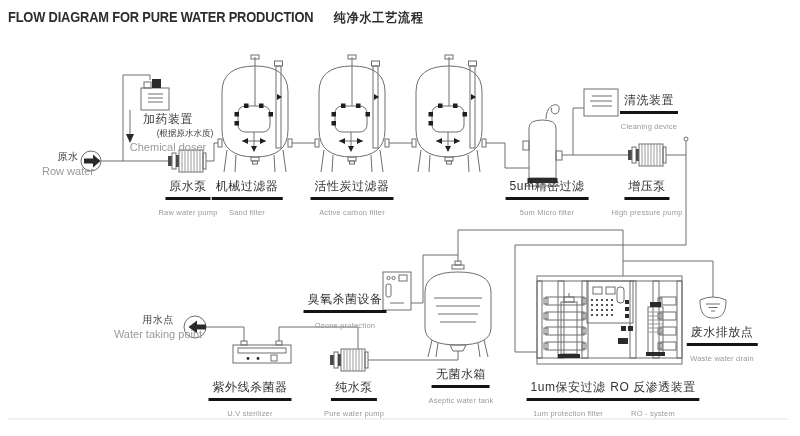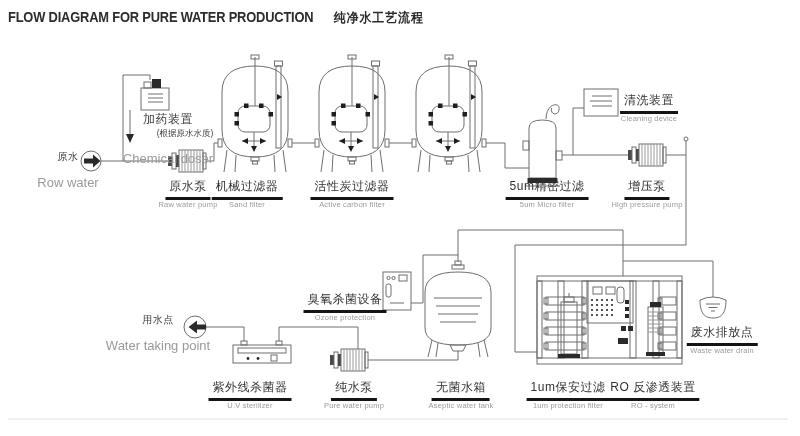--- a/index.html
+++ b/index.html
@@ -6,25 +6,25 @@
   #stage{position:relative;width:788px;height:436px;background:#fff;overflow:hidden;
          font-family:"Liberation Sans","DejaVu Sans",sans-serif;}
   #diagram-svg{position:absolute;left:0;top:0;}
   .title{position:absolute;left:8px;top:9px;display:flex;align-items:baseline;gap:22px;
          transform:scaleX(.92);transform-origin:left;white-space:nowrap;}
   .title .t-en{font-size:14px;font-weight:bold;color:#2c2c2c;letter-spacing:-0.2px;}
   .title .t-zh{font-size:13px;font-weight:bold;color:#2c2c2c;letter-spacing:1px;}
   .eq-label{position:absolute;transform:translateX(-50%);text-align:center;white-space:nowrap;}
   .eq-label .zh{display:inline-block;font-size:12px;color:#333;letter-spacing:.5px;
                 border-bottom:3px solid #141414;padding:0 4px 2px;}
-  .eq-label .en{display:block;font-size:7.5px;color:#9a9a9a;margin-top:0;letter-spacing:.2px;}
+  .eq-label .en{display:block;font-size:7.5px;color:#9a9a9a;margin-top:8px;letter-spacing:.2px;}
   .plain-label{position:absolute;transform:translateX(-50%);text-align:center;white-space:nowrap;}
   .plain-label .zh{display:block;font-size:10px;color:#3a3a3a;letter-spacing:.5px;}
   .plain-label .zh2{display:block;font-size:8.5px;color:#3a3a3a;padding-left:34px;}
-  .plain-label .en{display:block;font-size:13px;color:#9a9a9a;margin-top:11px;}
+  .plain-label .en{display:block;font-size:11px;color:#9a9a9a;margin-top:1px;}
 </style>
 </head>
 <body>
 
 <div id="stage">
 
   <svg id="diagram-svg" width="800" height="436" viewBox="0 0 800 436" fill="none" stroke="#6e6e6e" stroke-width="1">
     <defs>
       <g id="tank">
         <line x1="0" y1="57" x2="0" y2="66"></line>
@@ -293,21 +293,21 @@
     <span class="en">Ozone protection</span>
   </div>
   <div class="eq-label" style="left:250px;top:377px">
     <span class="zh">紫外线杀菌器</span>
     <span class="en">U.V sterilizer</span>
   </div>
   <div class="eq-label" style="left:354px;top:377px">
     <span class="zh">纯水泵</span>
     <span class="en">Pure water pump</span>
   </div>
-  <div class="eq-label" style="left:461px;top:377px">
+  <div class="eq-label" style="left:461px;top:364px">
     <span class="zh">无菌水箱</span>
     <span class="en">Aseptic water tank</span>
   </div>
   <div class="eq-label" style="left:568px;top:377px">
     <span class="zh">1um保安过滤</span>
     <span class="en">1um protection filter</span>
   </div>
   <div class="eq-label" style="left:653px;top:377px">
     <span class="zh">RO 反渗透装置</span>
     <span class="en">RO - system</span>

